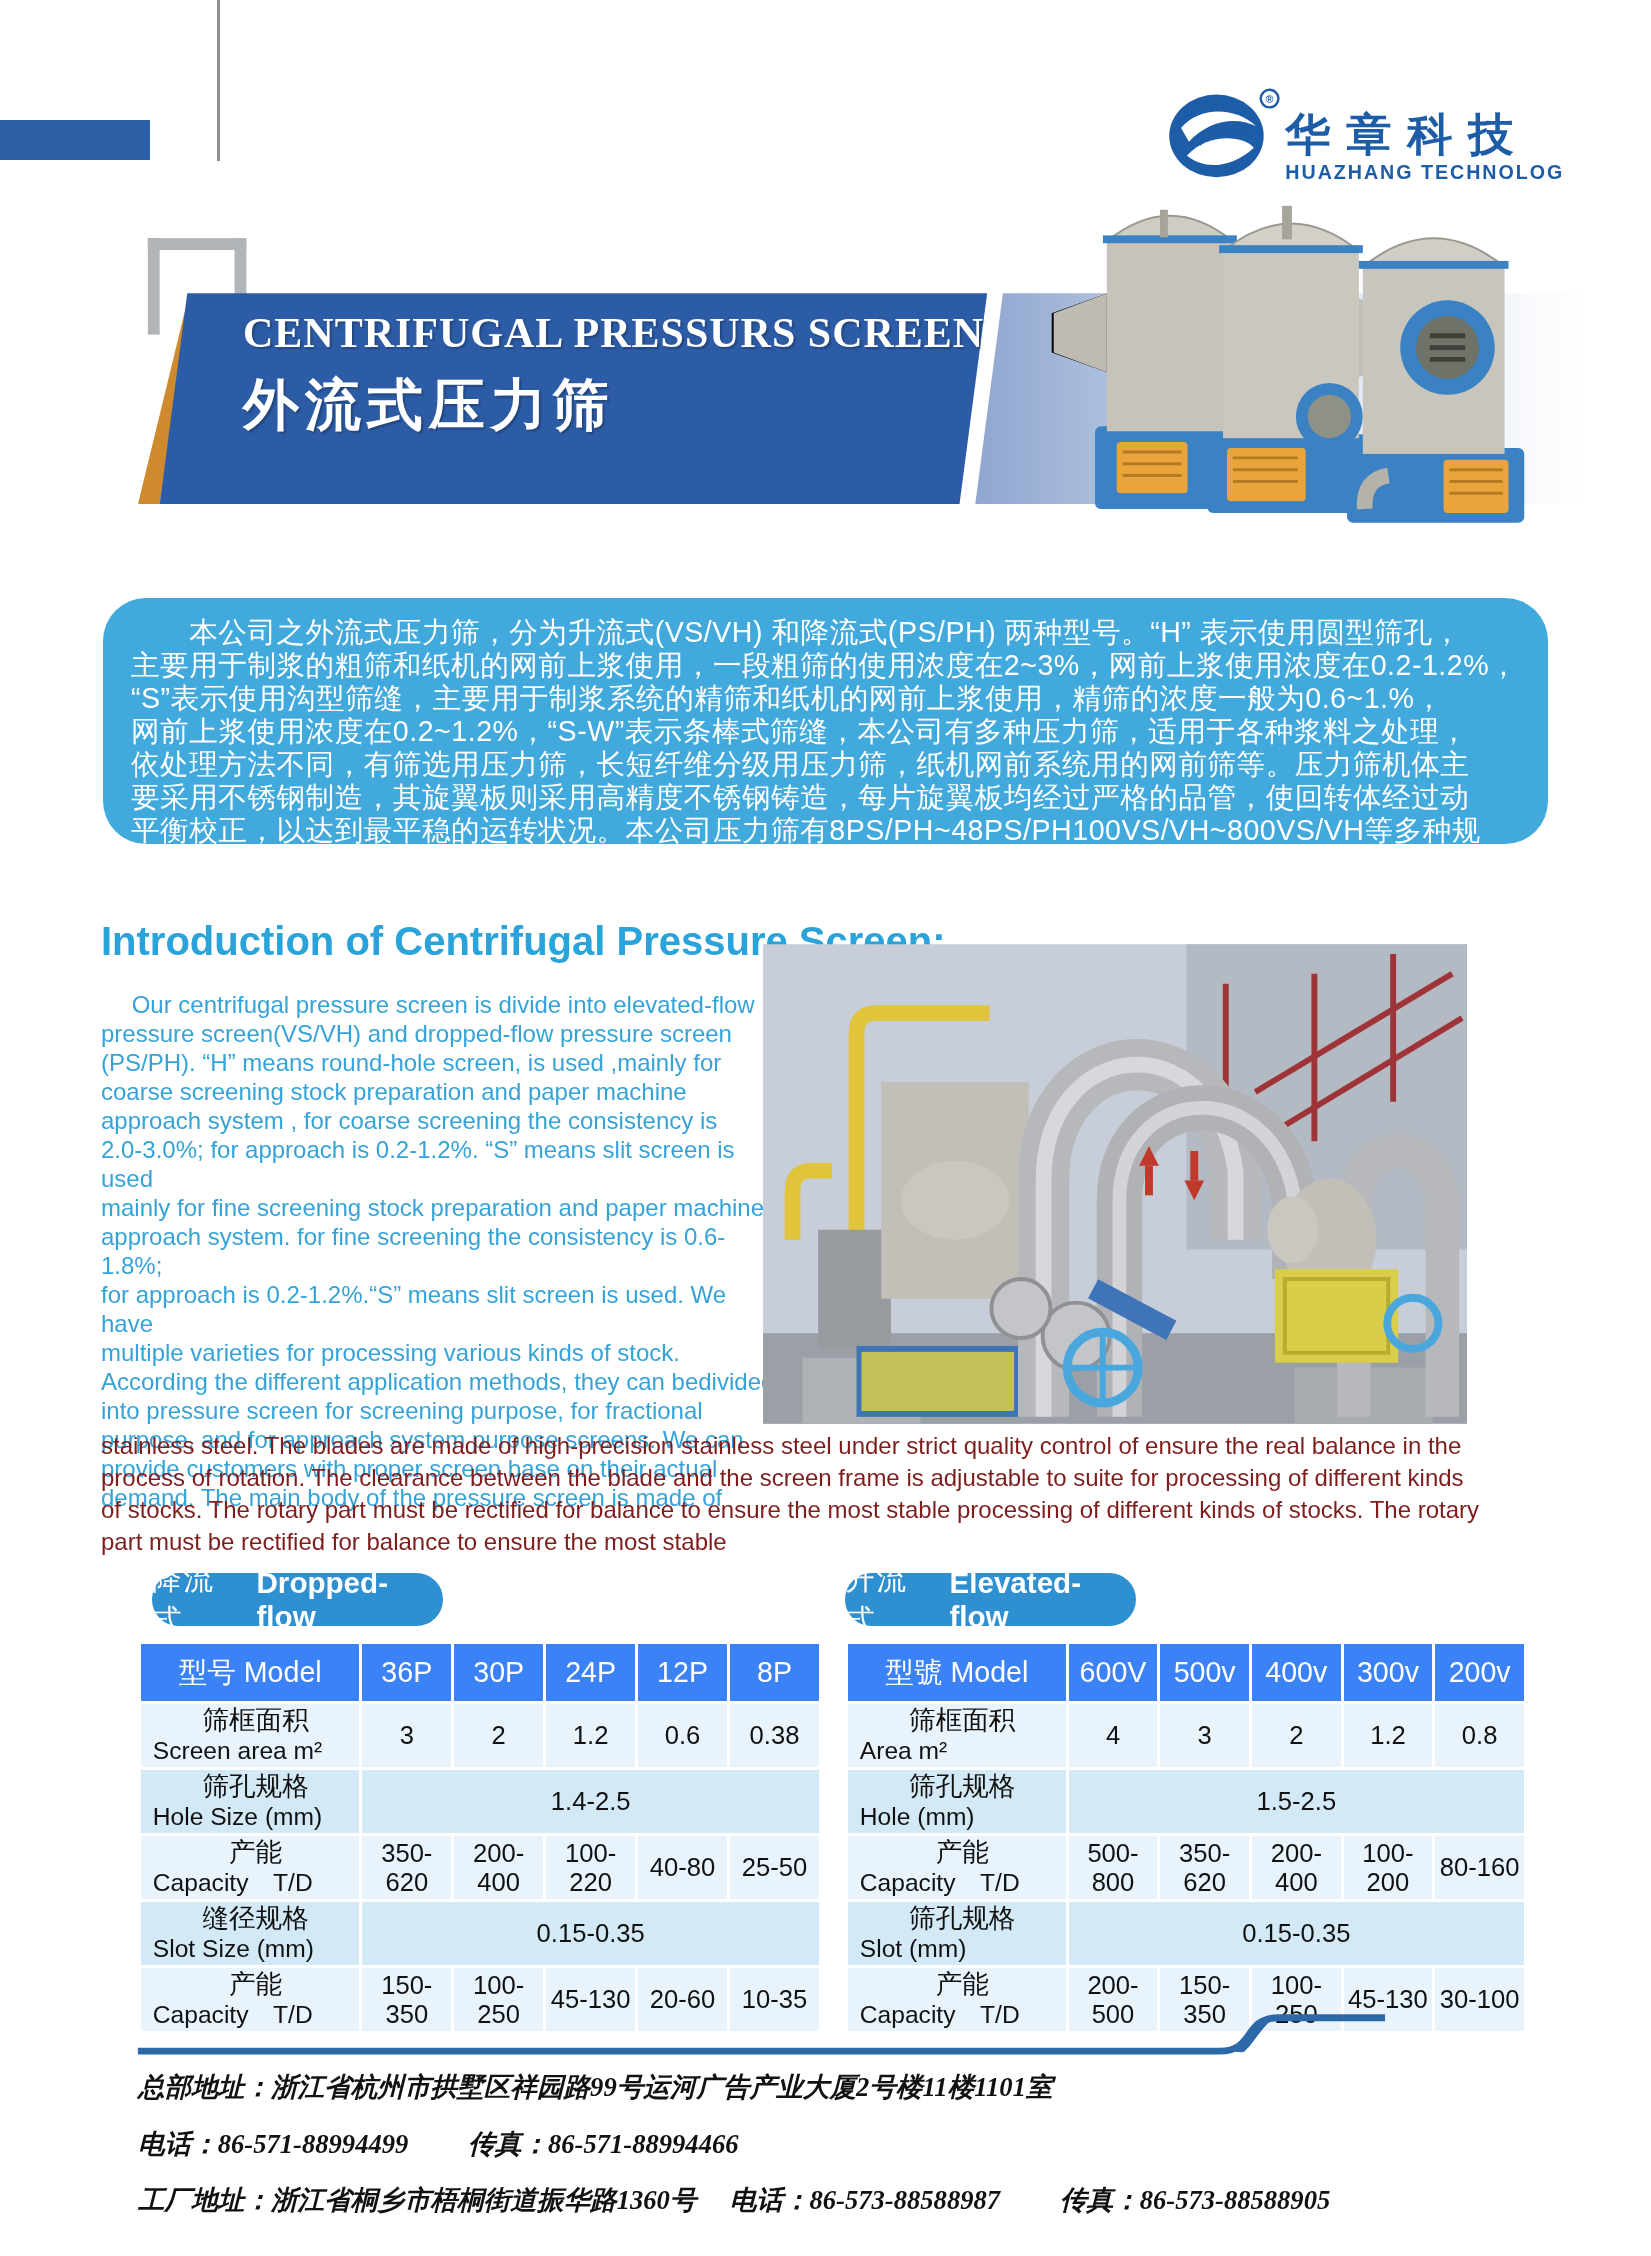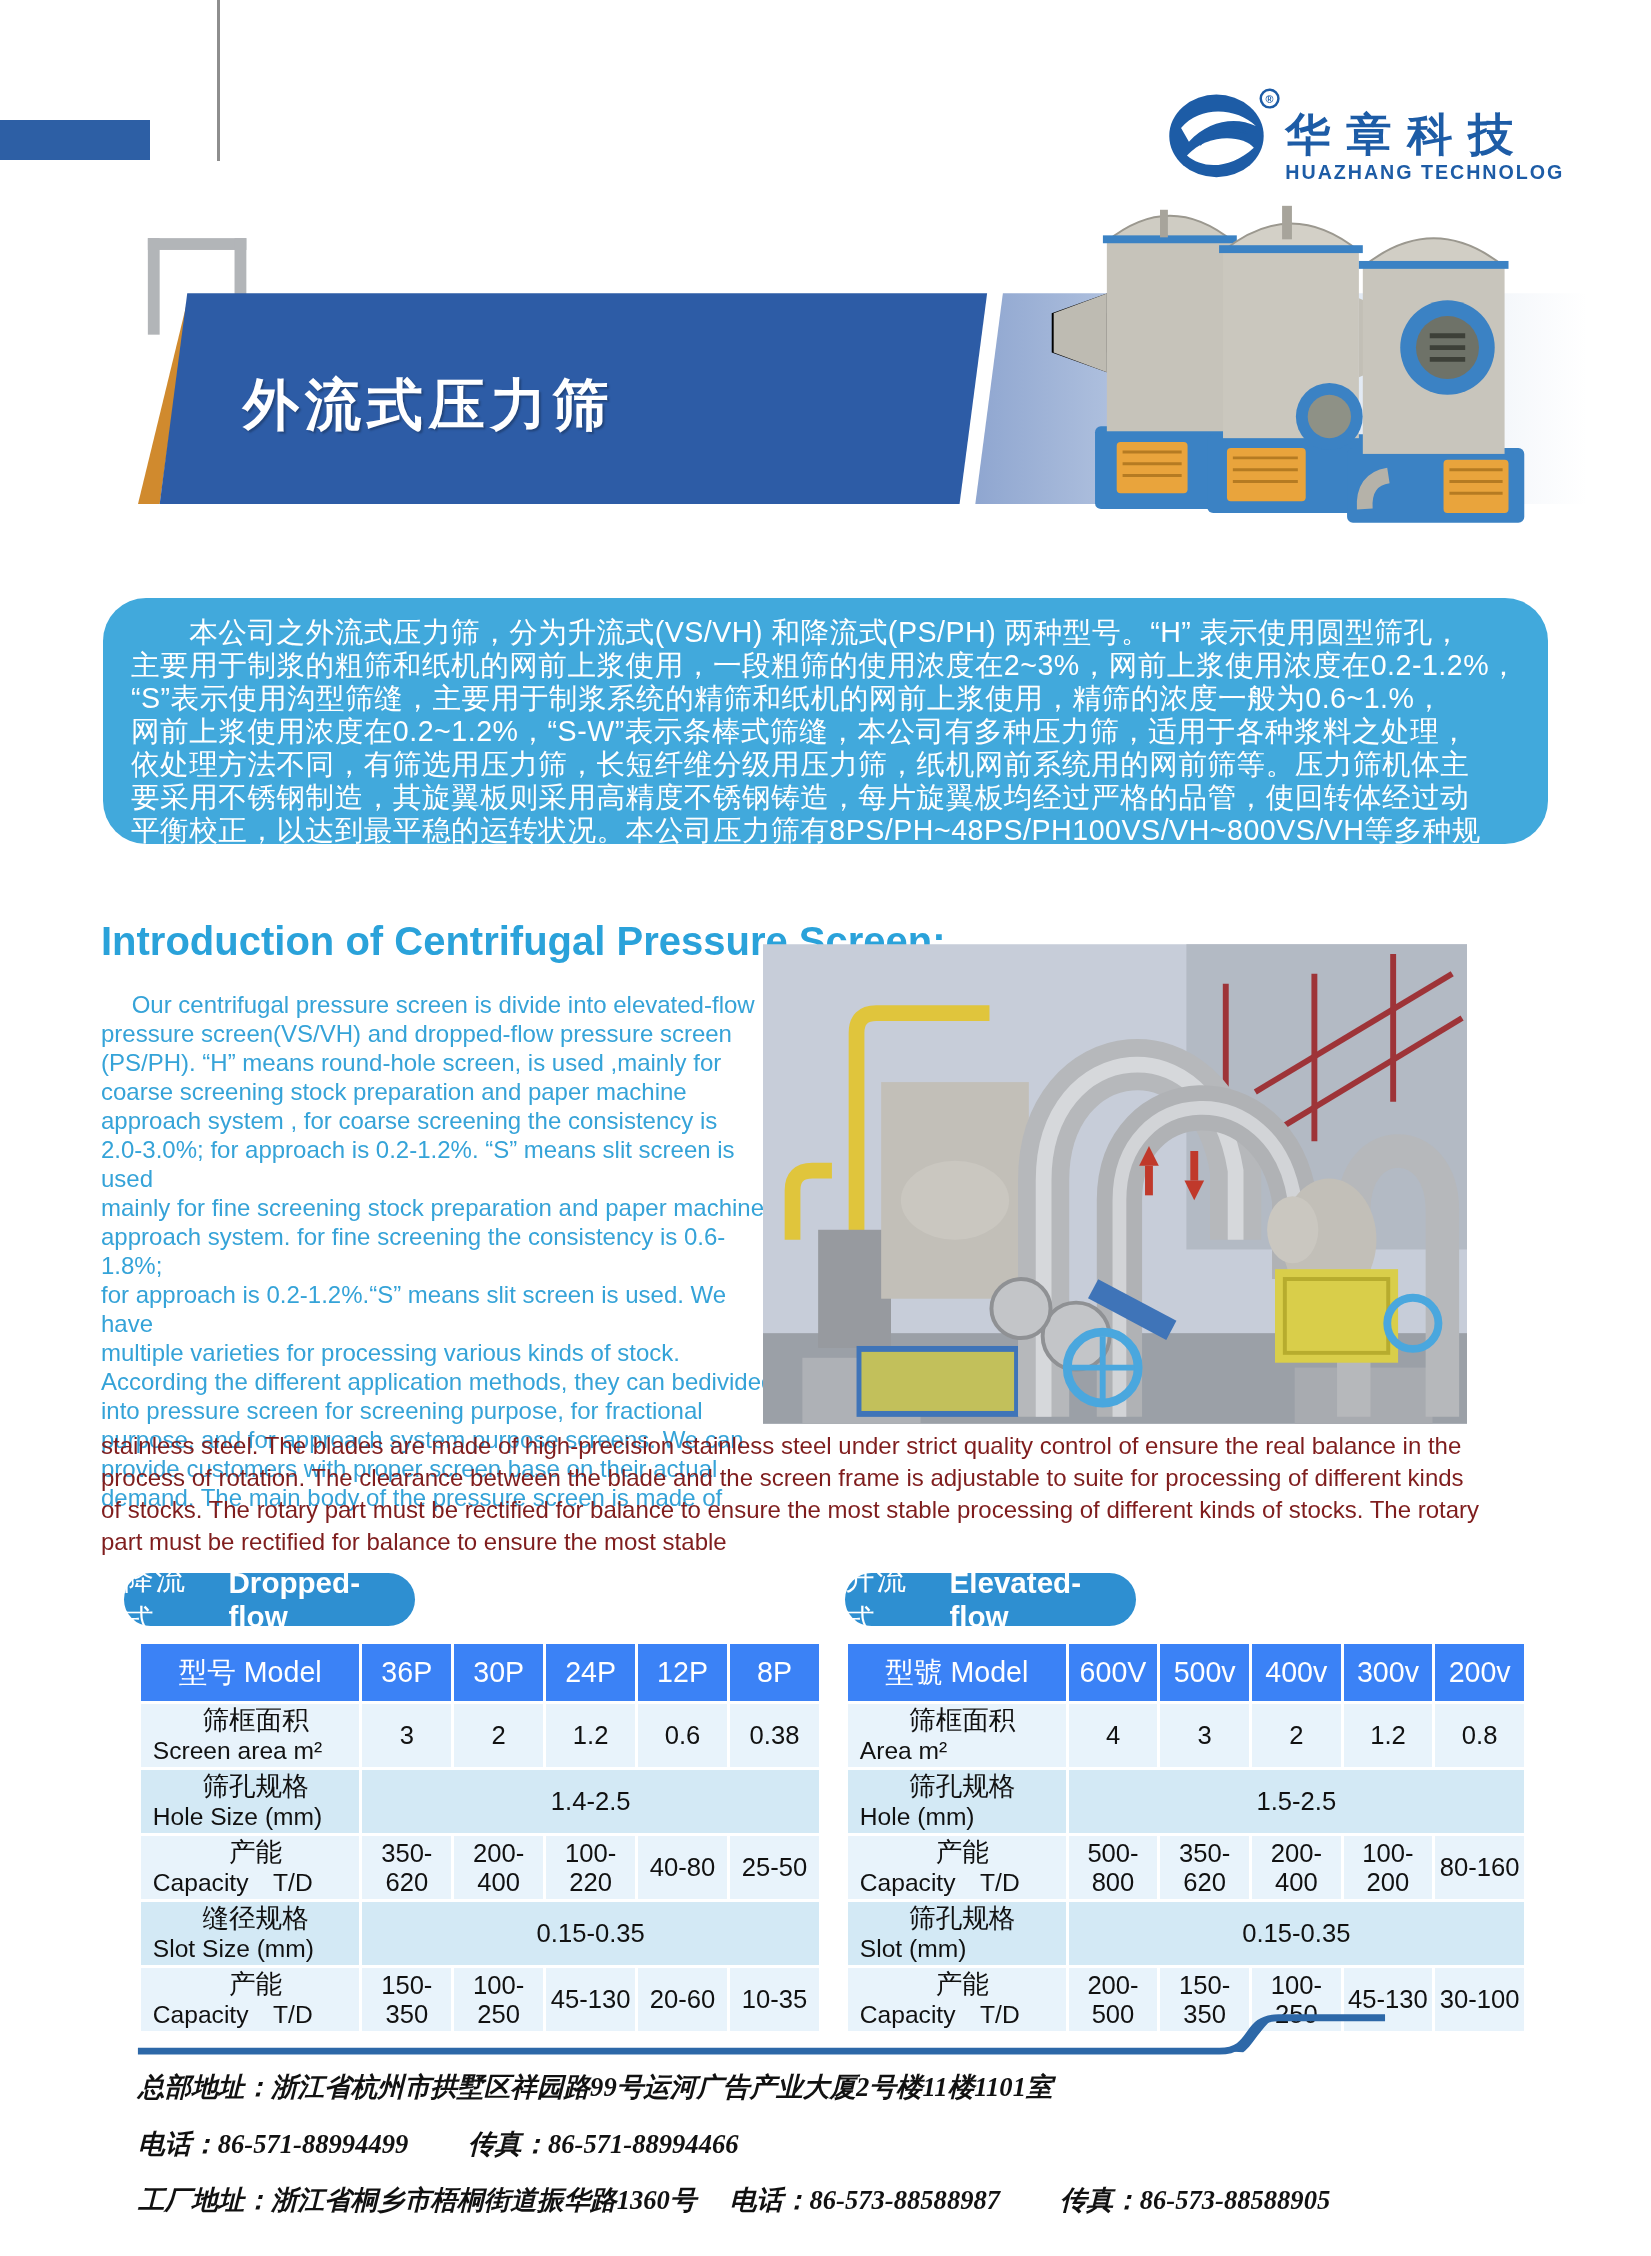--- a/index.html
+++ b/index.html
@@ -34,21 +34,21 @@
         white-space:pre-line;}
   .en-bottom{left:101px;top:1430px;width:1443px;font-size:24px;line-height:32px;color:#7f1d1d;
         white-space:pre-line;}
   .photo-svg{left:763px;top:944px;width:704px;height:480px;}
 
   
   .pill{height:53px;border-radius:26.6px;background:#2e8fd1;color:#fff;display:flex;
         align-items:center;justify-content:center;gap:11.8px;}
   .pill-zh{font-size:29.6px;letter-spacing:2px;}
   .pill-en{font-size:29.6px;font-weight:bold;}
-  .pill-left{left:124px;top:1573px;width:291px;}
+  .pill-left{left:152px;top:1573px;width:291px;}
   .pill-right{left:845px;top:1573px;width:291px;}
   .tablebox-left{left:138px;top:1641px;width:684px;}
   .tablebox-right{left:845px;top:1641px;width:682px;}
   table.spec{width:100%;border-collapse:collapse;border:3px solid #2a96d5;table-layout:fixed;}
   table.spec th, table.spec td{border:3px solid #ffffff;text-align:center;vertical-align:middle;}
   table.spec th{background:#3b82f6;color:#ffffff;font-size:28.6px;font-weight:normal;height:55px;}
   table.spec td{height:61px;font-size:25.6px;color:#111;}
   table.spec tbody tr:nth-child(odd) td{background:#e8f3fb;}
   table.spec tbody tr:nth-child(even) td{background:#d3e9f5;}
   td.rowlabel{text-align:left !important;padding-left:11.8px;}
@@ -89,20 +89,21 @@
         <stop offset="0.9" stop-color="#ffffff"></stop>
       </linearGradient>
     </defs>
     <rect x="10" y="2" width="100" height="12" fill="#b2b5b8"></rect>
     <rect x="10" y="2" width="12" height="98" fill="#b2b5b8"></rect>
     <rect x="98" y="2" width="12" height="58" fill="#b2b5b8"></rect>
     <polygon points="878,58 1540,58 1512,272 850,272" fill="url(#fadeGrad)"></polygon>
     <polygon points="52,58 22,272 0,272" fill="#d08a2e"></polygon>
     <polygon points="50,58 862,58 834,272 22,272" fill="#2d5ca6"></polygon>
   </svg>
+  <div class="abs banner-title-en">CENTRIFUGAL PRESSURS SCREEN</div>
   <div class="abs banner-title-zh">外流式压力筛</div>
 
   <svg class="abs machines-svg" viewBox="0 0 515 352">
 
     <g>
       <rect x="62" y="250" width="152" height="84" rx="6" fill="#3b82c4"></rect>
       <rect x="84" y="266" width="72" height="52" rx="4" fill="#e9a43c"></rect>
       <g stroke="#b57b22" stroke-width="3">
           <line x1="90" y1="276" x2="150" y2="276"></line>
           <line x1="90" y1="288" x2="150" y2="288"></line>

